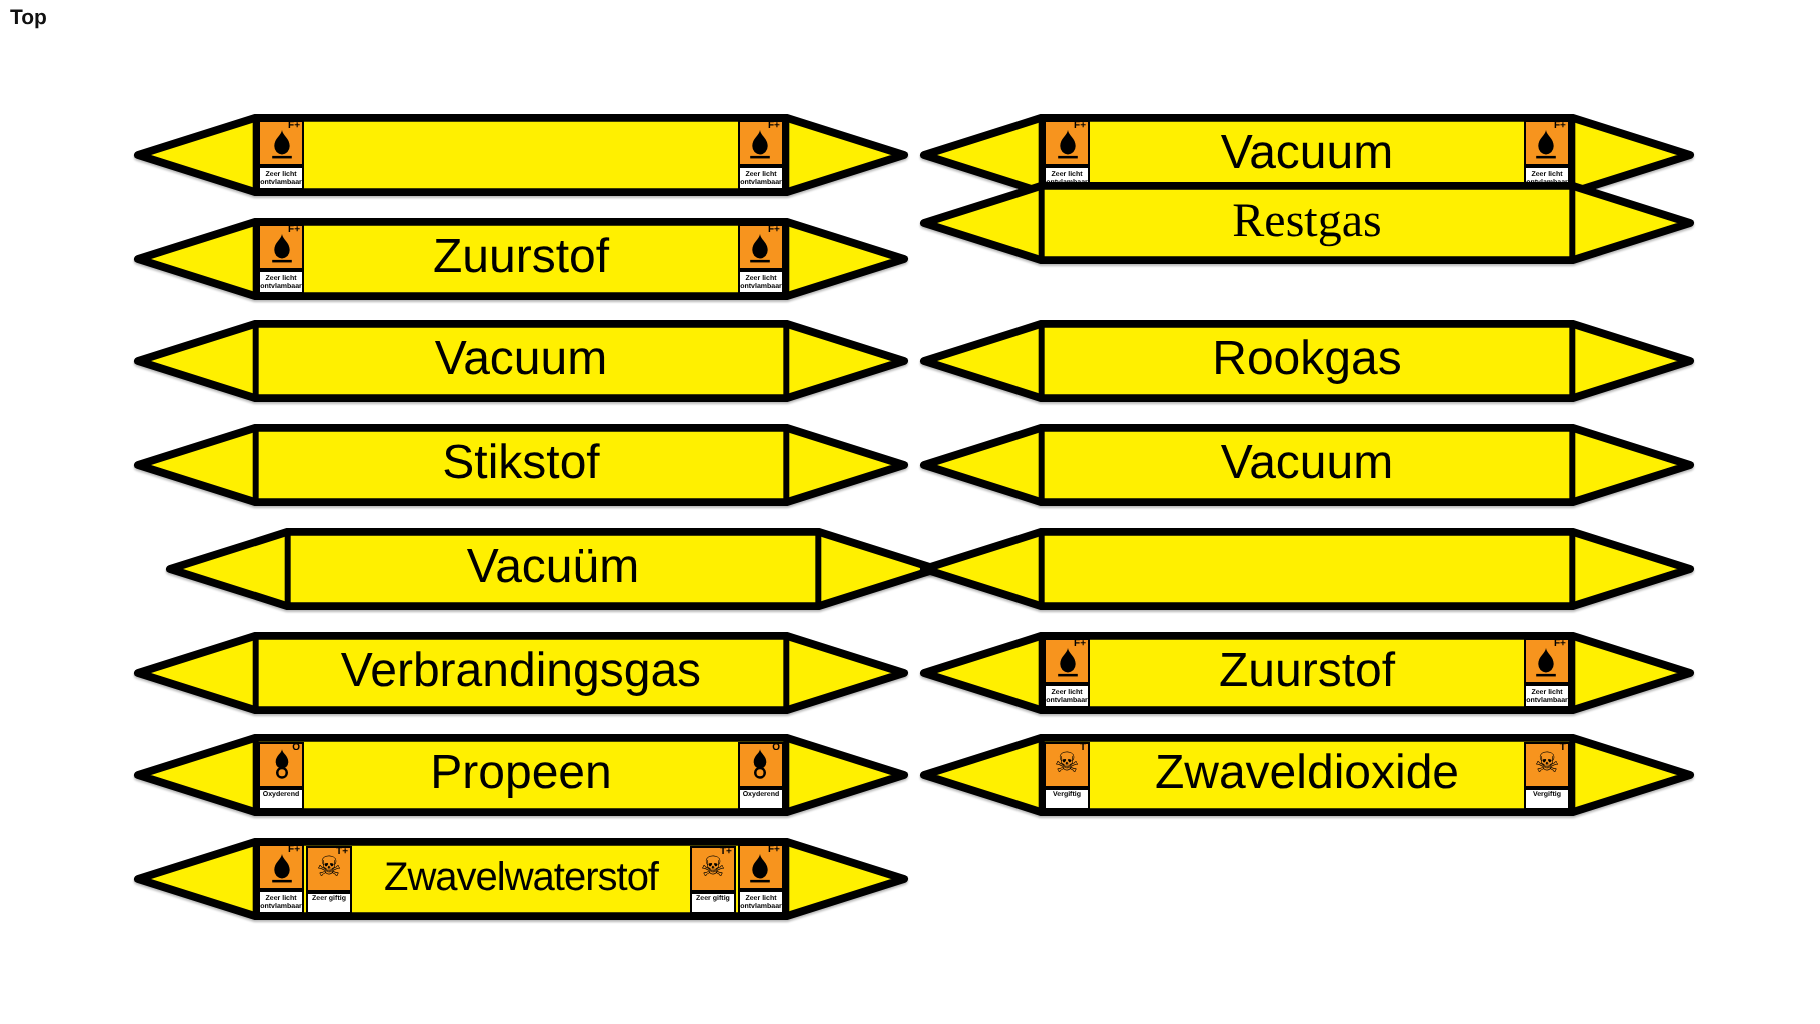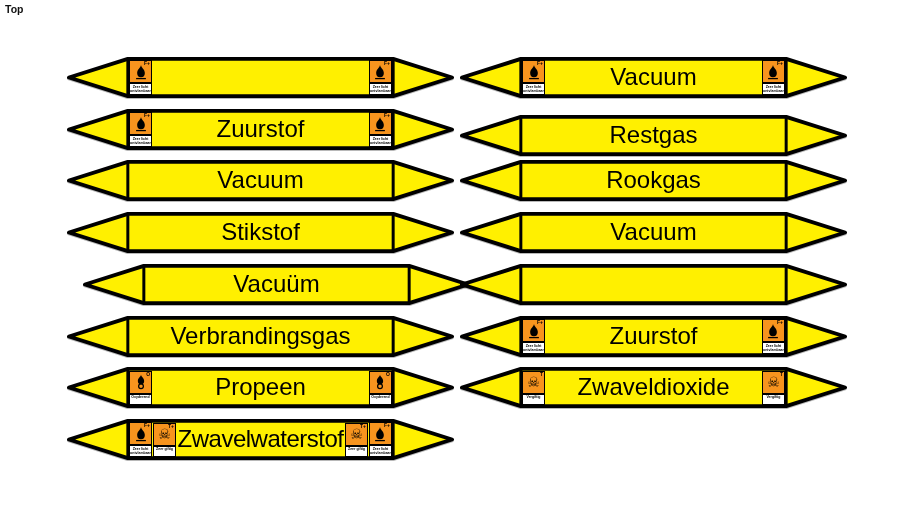--- a/index.html
+++ b/index.html
@@ -19,21 +19,21 @@
   .arrow-path{fill:#FFF000;stroke:#000;stroke-width:4;stroke-linejoin:round;}
   .rect-divider{stroke:#000;stroke-width:3;}
   .plabel-content{
     position:absolute;left:16.2%;right:16.2%;top:8%;bottom:8%;
     display:flex;align-items:center;justify-content:space-between;
   }
   .plabel-text{
     flex:1;text-align:center;font-size:24px;line-height:1;color:#000;
     white-space:nowrap;overflow:hidden;padding-bottom:2px;
   }
-  .plabel.tight .plabel-text{font-size:24px;letter-spacing:-0.5px;}
+  .plabel.tight .plabel-text{font-size:20px;letter-spacing:-0.5px;}
   .icon-group{display:flex;gap:1px;align-items:center;}
   .hazard-icon{width:23px;display:flex;flex-direction:column;align-items:stretch;}
   .hazard-square{
     position:relative;height:21px;background:#F7941E;border:1px solid #000;
     display:flex;align-items:center;justify-content:center;
   }
   .hazard-code{
     position:absolute;top:0;right:1px;font-size:5px;font-weight:bold;line-height:1;
   }
   .hazard-glyph{display:flex;align-items:center;justify-content:center;}
@@ -157,21 +157,21 @@
                   <path d="M10 1 C 9.5 5 4.5 7 4.5 12.5 a5.5 6 0 0 0 11 0 C 15.5 7 10.5 5 10 1 Z"></path>
                   <rect x="3" y="19.5" width="14" height="1.8"></rect>
                 </svg>
               </span>
     </div>
     <div class="hazard-caption">Zeer licht ontvlambaar</div>
   </div>
         </div>
     </div>
   </div>
-    <div class="plabel" style="left: 459px; top: 113px;">
+    <div class="plabel" style="left: 459px; top: 89px; font-family: Liberation Serif, serif;">
     <svg class="arrow-shape" viewBox="0 0 390 46" preserveAspectRatio="none" xmlns="http://www.w3.org/2000/svg">
       <path class="arrow-path" d="M 3 23 L 62 4 H 328 L 387 23 L 328 42 H 62 Z"></path>
       <line class="rect-divider" x1="62" y1="4" x2="62" y2="42"></line>
       <line class="rect-divider" x1="328" y1="4" x2="328" y2="42"></line>
     </svg>
     <div class="plabel-content">
       <div class="icon-group icon-group-left"></div>
       <div class="plabel-text">Restgas</div>
       <div class="icon-group icon-group-right"></div>
     </div>

